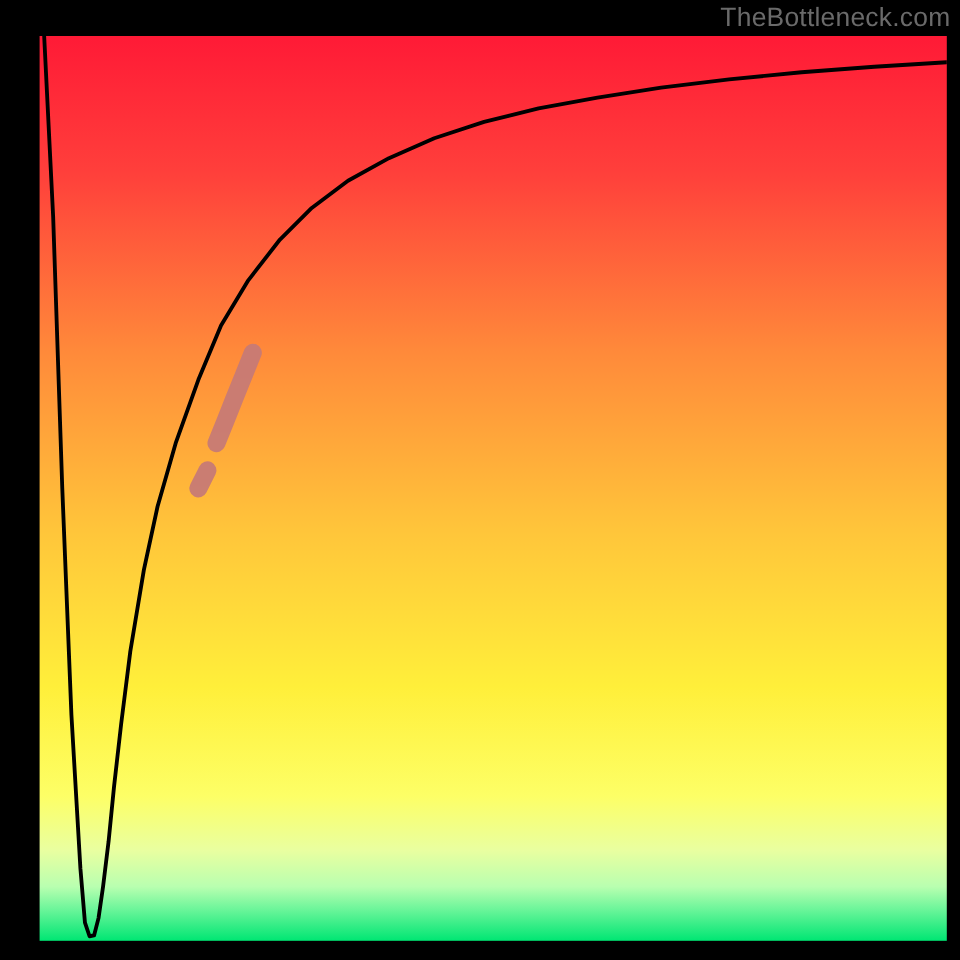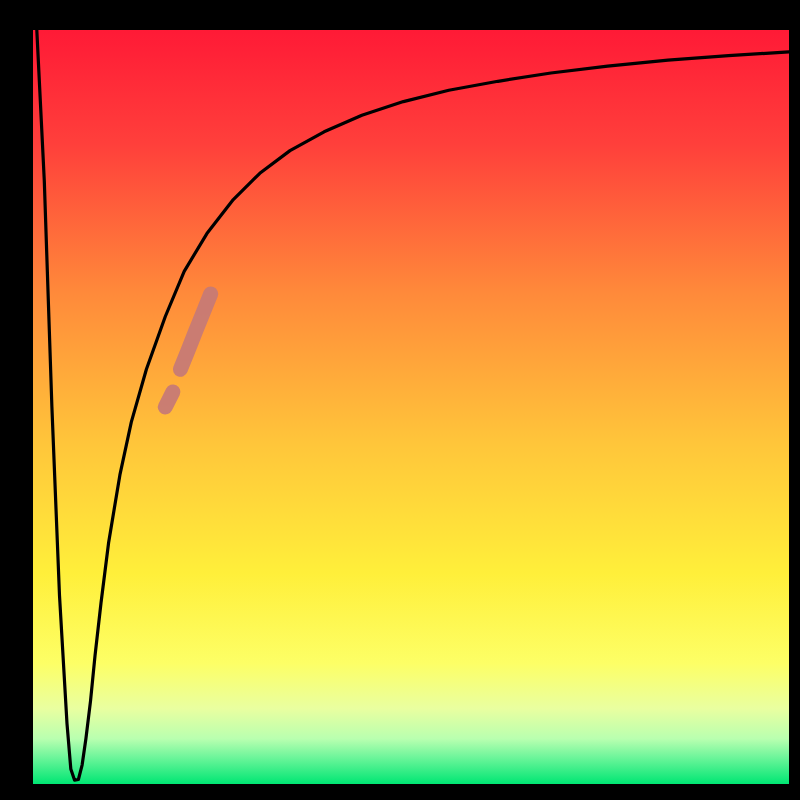--- a/index.html
+++ b/index.html
@@ -30,20 +30,21 @@
   svg {
     position: absolute;
     top: 0;
     left: 0;
   }
 </style>
 </head>
 <body>
 
 <div class="frame">
+  <div class="watermark">TheBottleneck.com</div>
 
   <svg id="chart-svg" width="800" height="800" viewBox="0 0 800 800">
     <defs>
       <linearGradient id="heat" x1="0" y1="0" x2="0" y2="1">
           <stop offset="0%" stop-color="#ff1a36"></stop>
           <stop offset="15%" stop-color="#ff3f3b"></stop>
           <stop offset="35%" stop-color="#ff8a3a"></stop>
           <stop offset="55.00000000000001%" stop-color="#ffc63a"></stop>
           <stop offset="72%" stop-color="#ffef3a"></stop>
           <stop offset="84%" stop-color="#fdff66"></stop>

